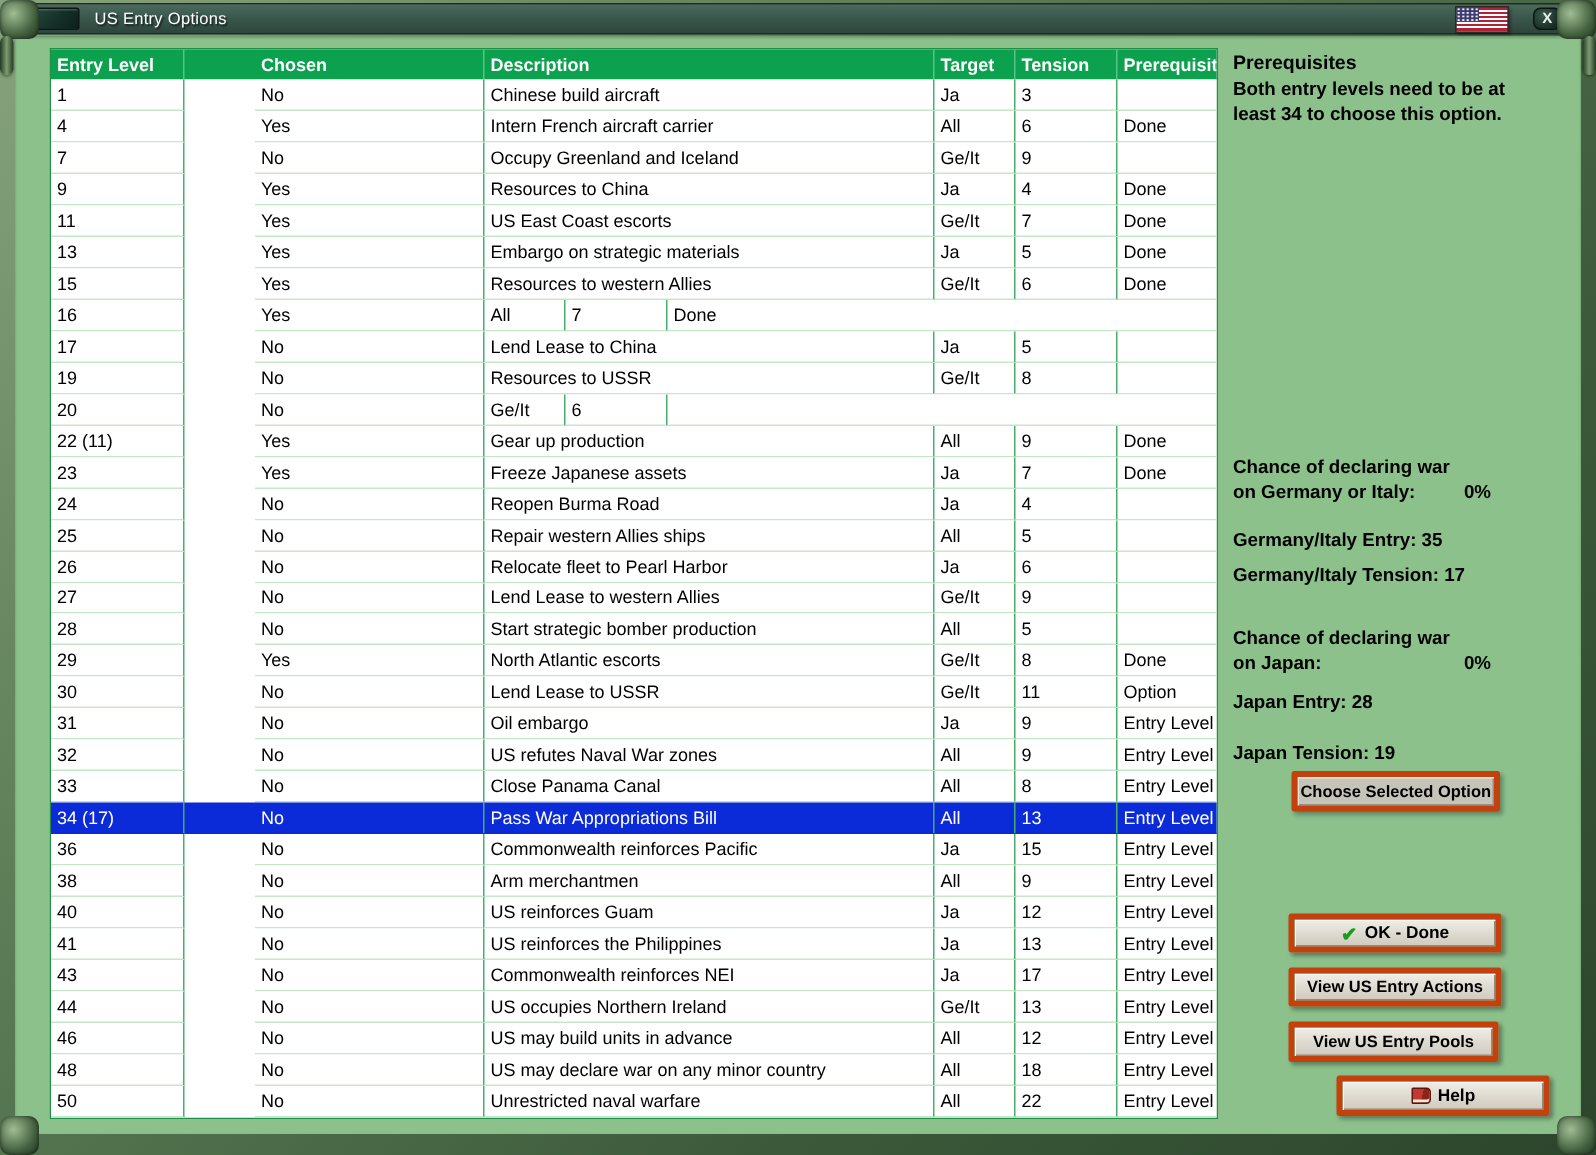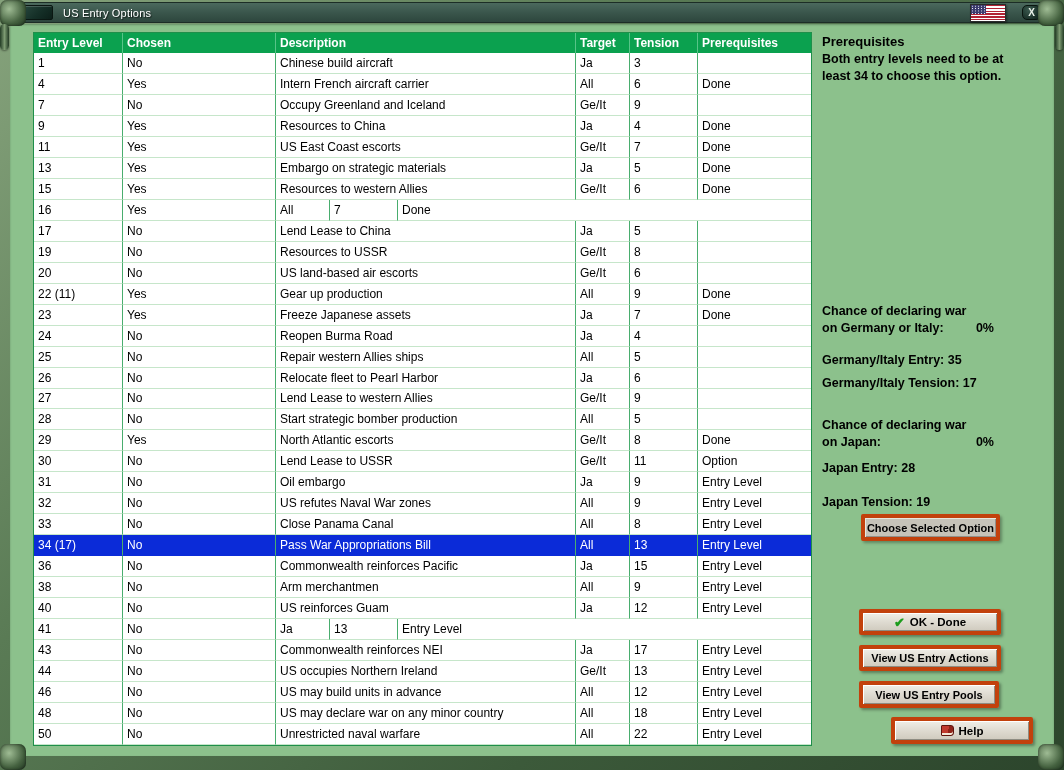--- a/index.html
+++ b/index.html
@@ -63,21 +63,21 @@
     display:flex; flex-direction:column;
   }
   .thead { display:flex; height:20px; background:#0ba14f; flex:none; }
   .hcell { color:#fff; font-weight:bold; font-size:12px; display:flex; align-items:center;
     padding-left:4px; border-right:1px solid #58c488; white-space:nowrap; overflow:hidden; }
   .tbody { flex:1; display:flex; flex-direction:column; }
   .trow { flex:1; display:flex; background:#fff; cursor:pointer; min-height:0; }
   .tcell { font-size:12px; color:#000; display:flex; align-items:center; padding-left:4px;
     border-right:1px solid #49ad6e; border-bottom:1px solid #c6e6ca;
     white-space:nowrap; overflow:hidden; }
-  .c0{width:89px; flex:none;} .c1{width:153px; flex:none;} .c2{width:300px; flex:none;}
+  .c0{width:89px; flex:none;} .c1{width:153px; flex:none;margin-left:47px;} .c2{width:300px; flex:none;}
   .c3{width:54px; flex:none;} .c4{width:68px; flex:none;} .c5{flex:1; border-right:none !important;}
   .trow.selected { background:#0b2bd8; }
   .trow.selected .tcell { color:#fff; border-bottom-color:#0b2bd8; }
   
   .sb { position:absolute; left:812px; font-weight:bold; font-size:12.5px; color:#000; line-height:17px; }
   .sb-title { font-size:13px; }
   .sb-para { width:205px; }
   .chance { width:172px; }
   .chance-row { display:flex; justify-content:space-between; }
   
@@ -203,21 +203,20 @@
           <div class="tcell c0">19</div>
           <div class="tcell c1">No</div>
           <div class="tcell c2">Resources to USSR</div>
           <div class="tcell c3">Ge/It</div>
           <div class="tcell c4">8</div>
           <div class="tcell c5"></div>
         </div>
         <div class="trow">
           <div class="tcell c0">20</div>
           <div class="tcell c1">No</div>
-          <div class="tcell c2">US land-based air escorts</div>
           <div class="tcell c3">Ge/It</div>
           <div class="tcell c4">6</div>
           <div class="tcell c5"></div>
         </div>
         <div class="trow">
           <div class="tcell c0">22 (11)</div>
           <div class="tcell c1">Yes</div>
           <div class="tcell c2">Gear up production</div>
           <div class="tcell c3">All</div>
           <div class="tcell c4">9</div>
@@ -339,20 +338,21 @@
           <div class="tcell c0">40</div>
           <div class="tcell c1">No</div>
           <div class="tcell c2">US reinforces Guam</div>
           <div class="tcell c3">Ja</div>
           <div class="tcell c4">12</div>
           <div class="tcell c5">Entry Level</div>
         </div>
         <div class="trow">
           <div class="tcell c0">41</div>
           <div class="tcell c1">No</div>
+          <div class="tcell c2">US reinforces the Philippines</div>
           <div class="tcell c3">Ja</div>
           <div class="tcell c4">13</div>
           <div class="tcell c5">Entry Level</div>
         </div>
         <div class="trow">
           <div class="tcell c0">43</div>
           <div class="tcell c1">No</div>
           <div class="tcell c2">Commonwealth reinforces NEI</div>
           <div class="tcell c3">Ja</div>
           <div class="tcell c4">17</div>

